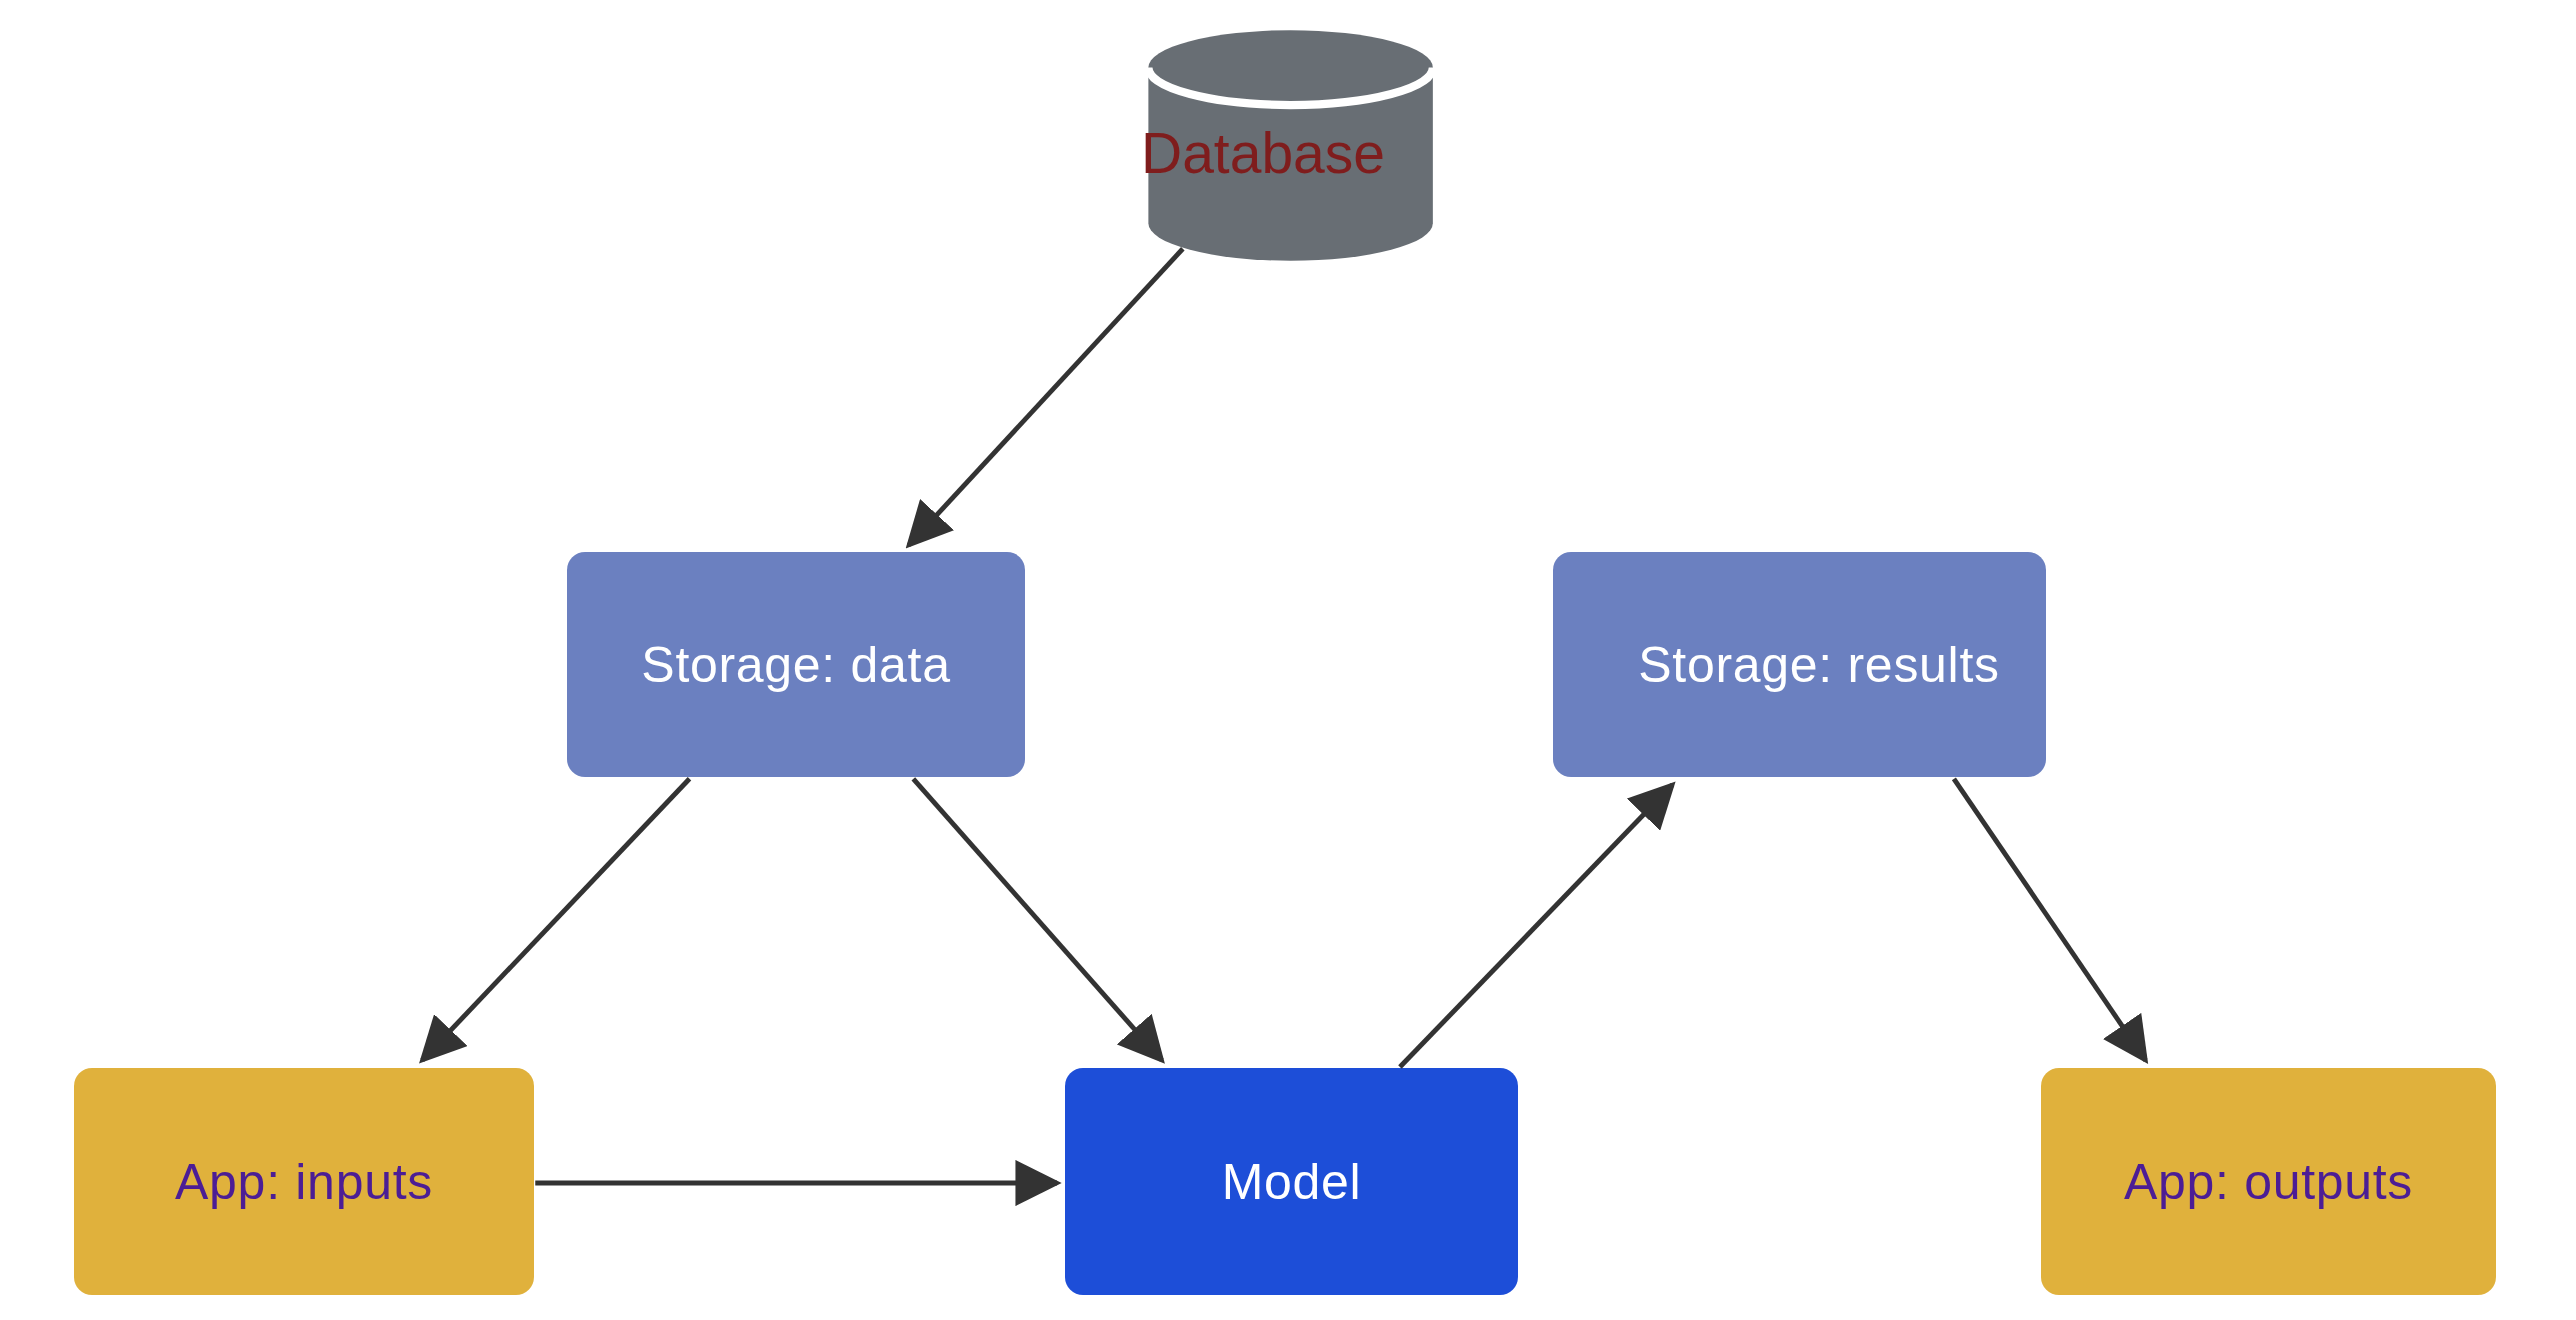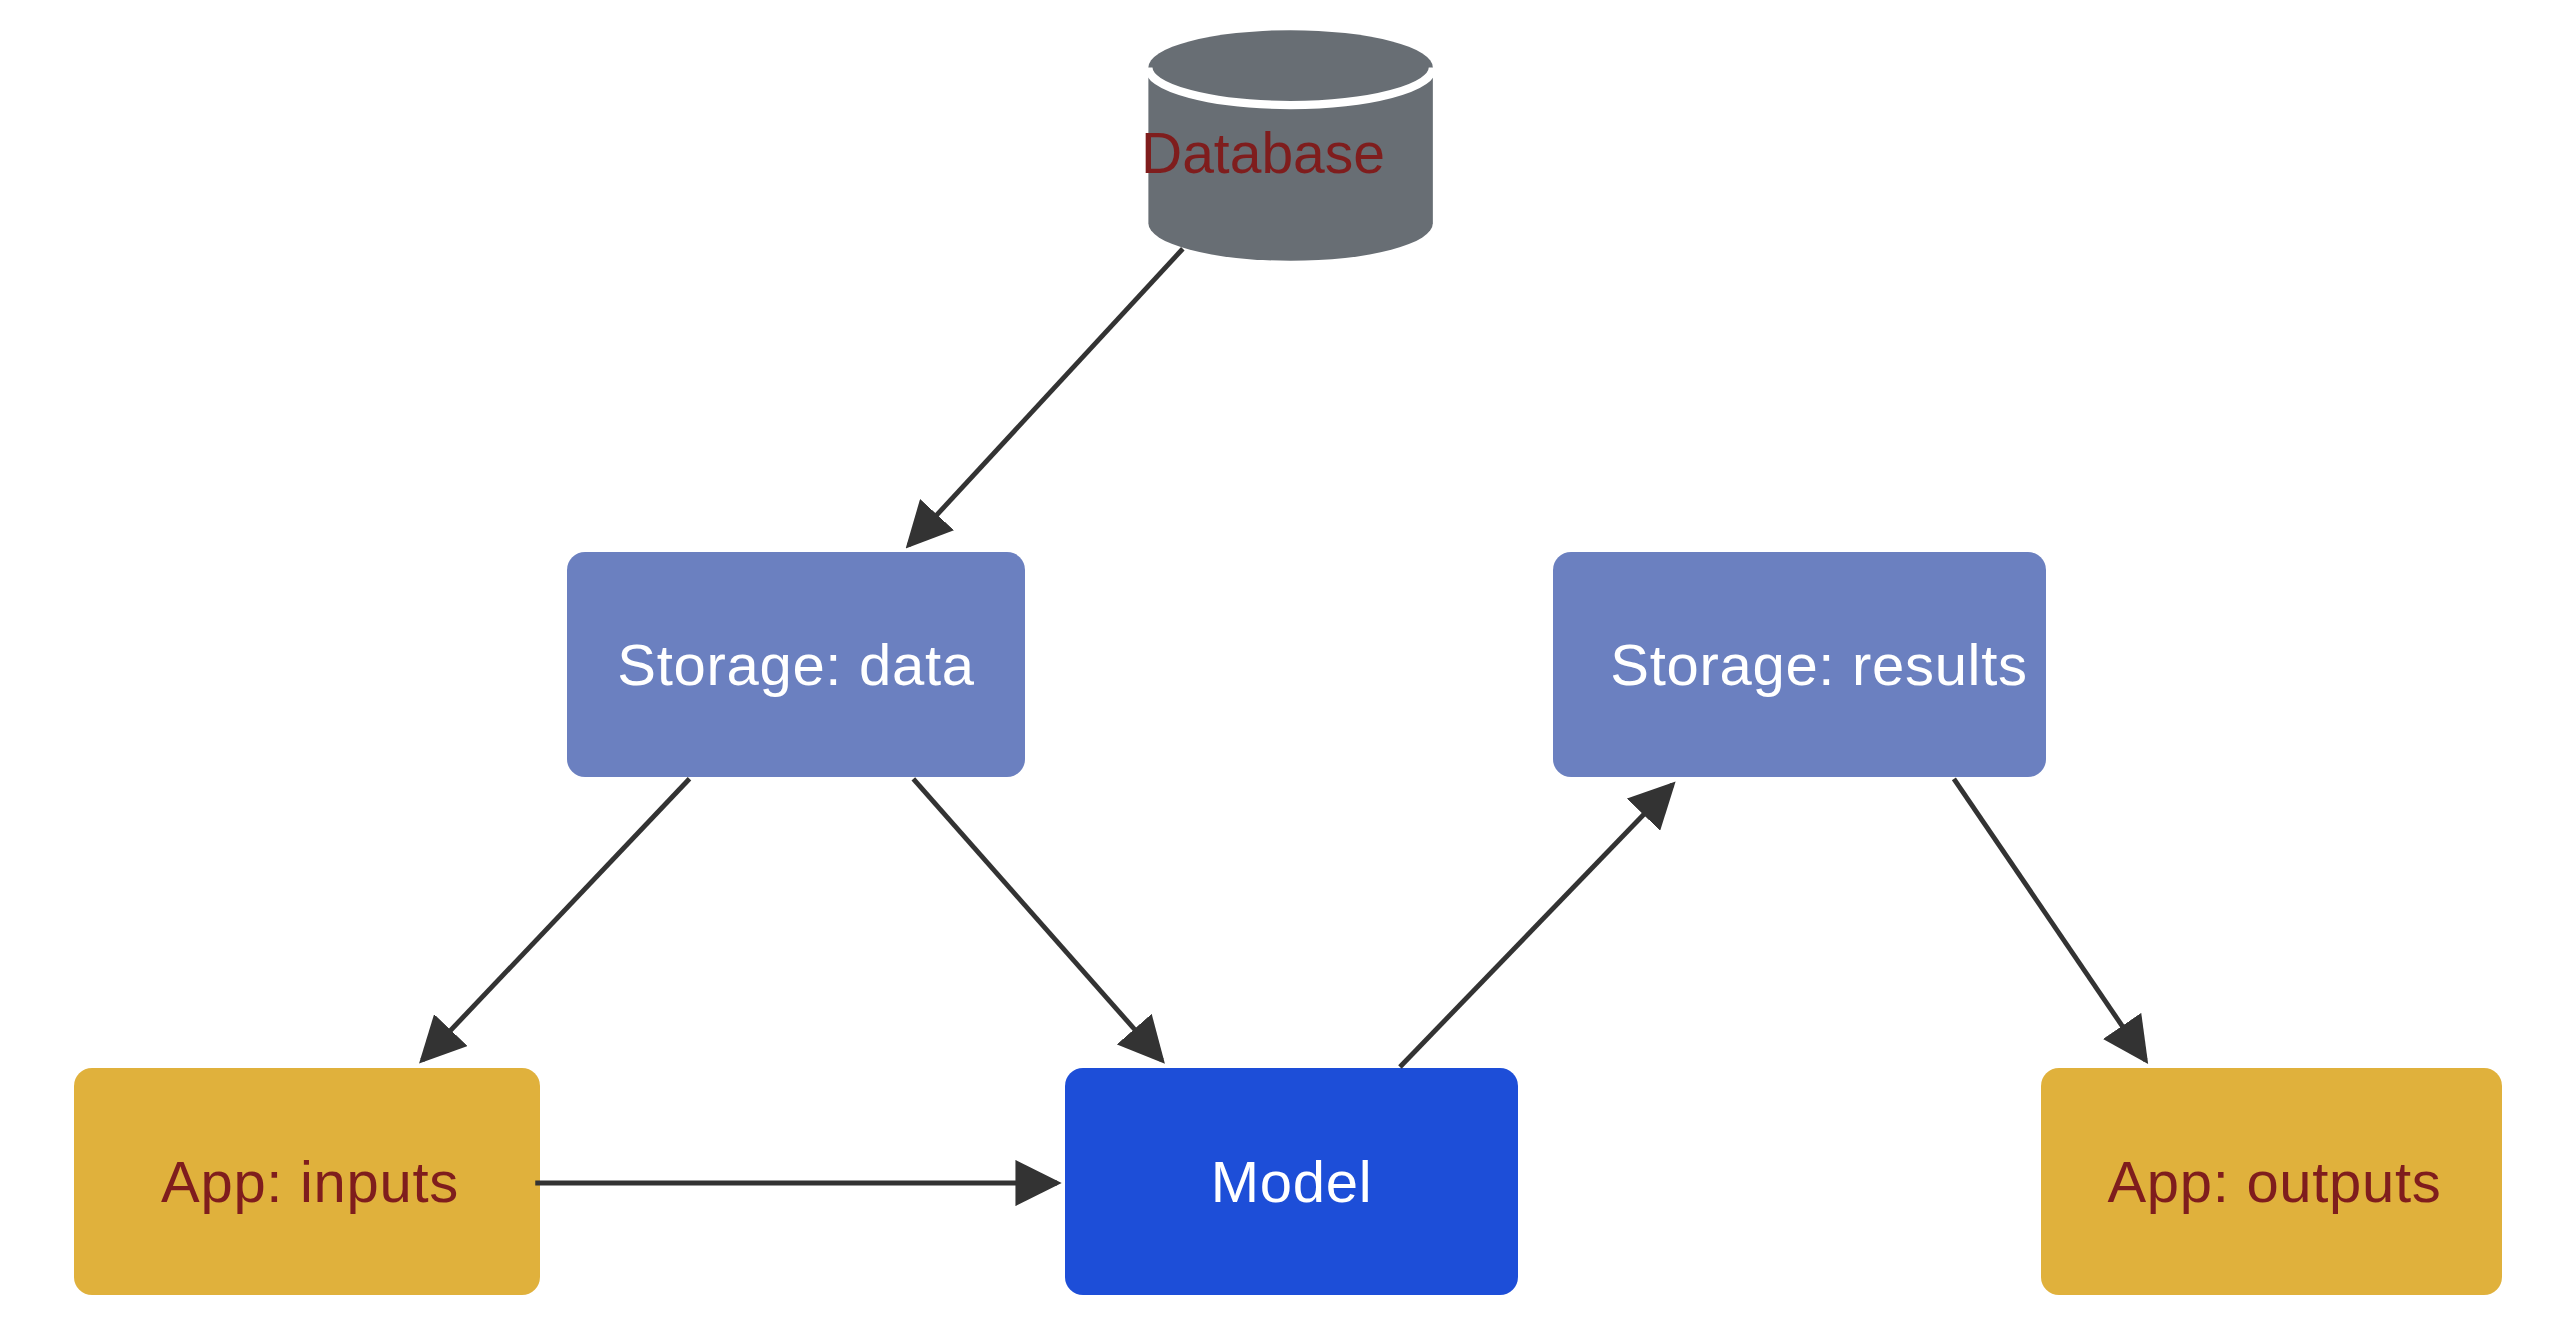--- a/index.html
+++ b/index.html
@@ -16,26 +16,26 @@
     left: 0; top: 0;
     width: 2576px; height: 1321px;
   }
   .layer.top { pointer-events: none; }
   .node {
     position: absolute;
     display: flex;
     align-items: center;
     justify-content: center;
     border-radius: 18px;
-    font-size: 58px;
+    font-size: 50px;
     letter-spacing: 0.7px;
     white-space: nowrap;
   }
   .node.blue   { background: #6b80c0; color: #ffffff; }
-  .node.yellow { background: #e0b13c; color: #7f1d1d; padding-left: 6px; }
+  .node.yellow { background: #e0b13c; color: #4c1d95; }
   .node.red    { background: #1d4ed8; color: #ffffff; }
   .cyl-label {
     position: absolute;
     display: flex;
     align-items: center;
     justify-content: flex-start;
     color: #7f1d1d;
     font-size: 57px;
     white-space: nowrap;
   }

